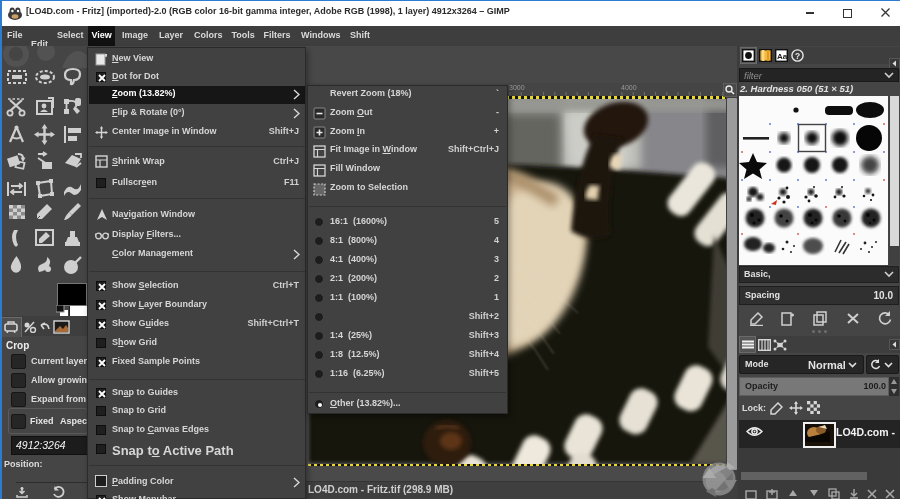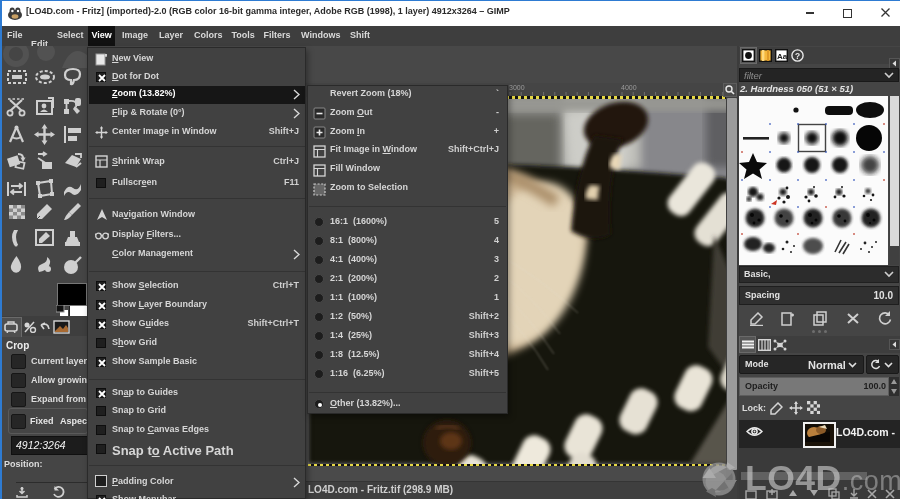--- a/index.html
+++ b/index.html
@@ -590,21 +590,20 @@
     </svg>
 <div style="position:absolute;left:741px;top:472px;width:126px;height:8px;background:rgba(255,255,255,0.20);"></div>
 <svg style="position:absolute;left:697px;top:459px" width="48" height="40" viewBox="0 0 48 40" opacity="0.85">
 <circle cx="22" cy="20" r="16.5" fill="#8d8d8d"></circle>
 <circle cx="19" cy="23" r="10.5" fill="#9f9f9f"></circle>
 <path d="M10 19 A 13 13 0 0 1 33 11 L38 8.5 L30 3 L29.5 8.5" fill="#b2b2b2"></path>
 <path d="M35 14 A 13 13 0 0 1 15 29 L9 32.5 L19 38 L18 32" fill="#7b7b7b"></path>
 <path d="M5.5 19 L12.5 9 L19 19 Z" fill="#bcbcbc"></path>
 <path d="M40 21 L33 31 L26.5 21 Z" fill="#959595"></path>
 </svg>
-<div style="position:absolute;left:745px;top:458px;width:152px;height:40px;font-family:'Liberation Sans',sans-serif;font-size:35.5px;font-weight:bold;color:rgba(210,210,210,0.6);letter-spacing:0.5px;">LO4D<span style="font-size:27px;font-weight:normal;letter-spacing:0.5px;color:rgba(200,200,200,0.48)">.com</span></div>
 <div style="position:absolute;left:87px;top:47px;width:219px;height:452px;background:#414141;border:1px solid #2a2a2a;box-sizing:border-box;box-shadow:2px 3px 6px rgba(0,0,0,0.35);"></div>
 <svg style="position:absolute;left:95px;top:52px" width="13" height="14">
       <rect x="1" y="2" width="9" height="11" fill="#e8e8e8" stroke="#999" stroke-width="1"></rect>
       <path d="M10 3 L12 3 M11 2 L11 5" stroke="#ddd" stroke-width="1.3"></path>
     </svg>
 <div style="position:absolute;left:112px;top:53.0px;width:170px;height:14px;font-family:'Liberation Sans',sans-serif;font-size:9px;font-weight:bold;color:#d6d6d6;white-space:nowrap;"><span style="text-decoration:underline">N</span>ew View</div>
 <div style="position:absolute;left:96px;top:72.0px;width:10px;height:10px;background:#1f1f1f;border:1px solid #0e0e0e;box-sizing:border-box;">
       <svg width="10" height="10" style="position:absolute;left:0;top:0">
         <path d="M2 2 L8 8 M8 2 L2 8" stroke="#ffffff" stroke-width="1.8"></path>
       </svg>
@@ -671,21 +670,21 @@
     </div>
 <div style="position:absolute;left:112px;top:317.5px;width:170px;height:14px;font-family:'Liberation Sans',sans-serif;font-size:9px;font-weight:bold;color:#d6d6d6;white-space:nowrap;">Show G<span style="text-decoration:underline">u</span>ides</div>
 <div style="position:absolute;left:200px;top:317.5px;width:99px;height:14px;font-family:'Liberation Sans',sans-serif;font-size:9px;font-weight:bold;color:#d0d0d0;white-space:nowrap;text-align:right;">Shift+Ctrl+T</div>
 <div style="position:absolute;left:96px;top:337.5px;width:10px;height:10px;background:#1f1f1f;border:1px solid #0e0e0e;box-sizing:border-box;"></div>
 <div style="position:absolute;left:112px;top:336.5px;width:170px;height:14px;font-family:'Liberation Sans',sans-serif;font-size:9px;font-weight:bold;color:#d6d6d6;white-space:nowrap;">S<span style="text-decoration:underline">h</span>ow Grid</div>
 <div style="position:absolute;left:96px;top:356.5px;width:10px;height:10px;background:#1f1f1f;border:1px solid #0e0e0e;box-sizing:border-box;">
       <svg width="10" height="10" style="position:absolute;left:0;top:0">
         <path d="M2 2 L8 8 M8 2 L2 8" stroke="#ffffff" stroke-width="1.8"></path>
       </svg>
     </div>
-<div style="position:absolute;left:112px;top:355.5px;width:170px;height:14px;font-family:'Liberation Sans',sans-serif;font-size:9px;font-weight:bold;color:#d6d6d6;white-space:nowrap;">Show Sample Basic</div>
+<div style="position:absolute;left:112px;top:355.5px;width:170px;height:14px;font-family:'Liberation Sans',sans-serif;font-size:9px;font-weight:bold;color:#d6d6d6;white-space:nowrap;">Fixed Sample Points</div>
 <div style="position:absolute;left:89px;top:378.5px;width:216px;height:1px;background:#333333;"></div>
 <div style="position:absolute;left:96px;top:387.5px;width:10px;height:10px;background:#1f1f1f;border:1px solid #0e0e0e;box-sizing:border-box;">
       <svg width="10" height="10" style="position:absolute;left:0;top:0">
         <path d="M2 2 L8 8 M8 2 L2 8" stroke="#ffffff" stroke-width="1.8"></path>
       </svg>
     </div>
 <div style="position:absolute;left:112px;top:386.5px;width:170px;height:14px;font-family:'Liberation Sans',sans-serif;font-size:9px;font-weight:bold;color:#d6d6d6;white-space:nowrap;">Sn<span style="text-decoration:underline">a</span>p to Guides</div>
 <div style="position:absolute;left:96px;top:406.0px;width:10px;height:10px;background:#1f1f1f;border:1px solid #0e0e0e;box-sizing:border-box;"></div>
 <div style="position:absolute;left:112px;top:405.0px;width:170px;height:14px;font-family:'Liberation Sans',sans-serif;font-size:9px;font-weight:bold;color:#d6d6d6;white-space:nowrap;">Snap to Grid</div>
 <div style="position:absolute;left:96px;top:425.0px;width:10px;height:10px;background:#1f1f1f;border:1px solid #0e0e0e;box-sizing:border-box;"></div>
@@ -744,21 +743,20 @@
 <div style="position:absolute;left:314px;top:254.5px;width:10px;height:10px;background:#1d1d1d;border:1px solid #484848;border-radius:50%;box-sizing:border-box;"></div>
 <div style="position:absolute;left:330px;top:253.5px;width:150px;height:14px;font-family:'Liberation Sans',sans-serif;font-size:9px;font-weight:bold;color:#d6d6d6;white-space:nowrap;">4:1&nbsp; (400%)</div>
 <div style="position:absolute;left:400px;top:253.5px;width:99px;height:14px;font-family:'Liberation Sans',sans-serif;font-size:9px;font-weight:bold;color:#d0d0d0;white-space:nowrap;text-align:right;">3</div>
 <div style="position:absolute;left:314px;top:273.5px;width:10px;height:10px;background:#1d1d1d;border:1px solid #484848;border-radius:50%;box-sizing:border-box;"></div>
 <div style="position:absolute;left:330px;top:272.5px;width:150px;height:14px;font-family:'Liberation Sans',sans-serif;font-size:9px;font-weight:bold;color:#d6d6d6;white-space:nowrap;">2:1&nbsp; (200%)</div>
 <div style="position:absolute;left:400px;top:272.5px;width:99px;height:14px;font-family:'Liberation Sans',sans-serif;font-size:9px;font-weight:bold;color:#d0d0d0;white-space:nowrap;text-align:right;">2</div>
 <div style="position:absolute;left:314px;top:292.5px;width:10px;height:10px;background:#1d1d1d;border:1px solid #484848;border-radius:50%;box-sizing:border-box;"></div>
 <div style="position:absolute;left:330px;top:291.5px;width:150px;height:14px;font-family:'Liberation Sans',sans-serif;font-size:9px;font-weight:bold;color:#d6d6d6;white-space:nowrap;">1:1&nbsp; (100%)</div>
 <div style="position:absolute;left:400px;top:291.5px;width:99px;height:14px;font-family:'Liberation Sans',sans-serif;font-size:9px;font-weight:bold;color:#d0d0d0;white-space:nowrap;text-align:right;">1</div>
 <div style="position:absolute;left:314px;top:311.5px;width:10px;height:10px;background:#1d1d1d;border:1px solid #484848;border-radius:50%;box-sizing:border-box;"></div>
-<div style="position:absolute;left:330px;top:310.5px;width:150px;height:14px;font-family:'Liberation Sans',sans-serif;font-size:9px;font-weight:bold;color:#d6d6d6;white-space:nowrap;">1:2&nbsp; (50%)</div>
 <div style="position:absolute;left:400px;top:310.5px;width:99px;height:14px;font-family:'Liberation Sans',sans-serif;font-size:9px;font-weight:bold;color:#d0d0d0;white-space:nowrap;text-align:right;">Shift+2</div>
 <div style="position:absolute;left:314px;top:330.5px;width:10px;height:10px;background:#1d1d1d;border:1px solid #484848;border-radius:50%;box-sizing:border-box;"></div>
 <div style="position:absolute;left:330px;top:329.5px;width:150px;height:14px;font-family:'Liberation Sans',sans-serif;font-size:9px;font-weight:bold;color:#d6d6d6;white-space:nowrap;">1:4&nbsp; (25%)</div>
 <div style="position:absolute;left:400px;top:329.5px;width:99px;height:14px;font-family:'Liberation Sans',sans-serif;font-size:9px;font-weight:bold;color:#d0d0d0;white-space:nowrap;text-align:right;">Shift+3</div>
 <div style="position:absolute;left:314px;top:349.5px;width:10px;height:10px;background:#1d1d1d;border:1px solid #484848;border-radius:50%;box-sizing:border-box;"></div>
 <div style="position:absolute;left:330px;top:348.5px;width:150px;height:14px;font-family:'Liberation Sans',sans-serif;font-size:9px;font-weight:bold;color:#d6d6d6;white-space:nowrap;">1:8&nbsp; (12.5%)</div>
 <div style="position:absolute;left:400px;top:348.5px;width:99px;height:14px;font-family:'Liberation Sans',sans-serif;font-size:9px;font-weight:bold;color:#d0d0d0;white-space:nowrap;text-align:right;">Shift+4</div>
 <div style="position:absolute;left:314px;top:368.5px;width:10px;height:10px;background:#1d1d1d;border:1px solid #484848;border-radius:50%;box-sizing:border-box;"></div>
 <div style="position:absolute;left:330px;top:367.5px;width:150px;height:14px;font-family:'Liberation Sans',sans-serif;font-size:9px;font-weight:bold;color:#d6d6d6;white-space:nowrap;">1:16&nbsp; (6.25%)</div>
 <div style="position:absolute;left:400px;top:367.5px;width:99px;height:14px;font-family:'Liberation Sans',sans-serif;font-size:9px;font-weight:bold;color:#d0d0d0;white-space:nowrap;text-align:right;">Shift+5</div>

